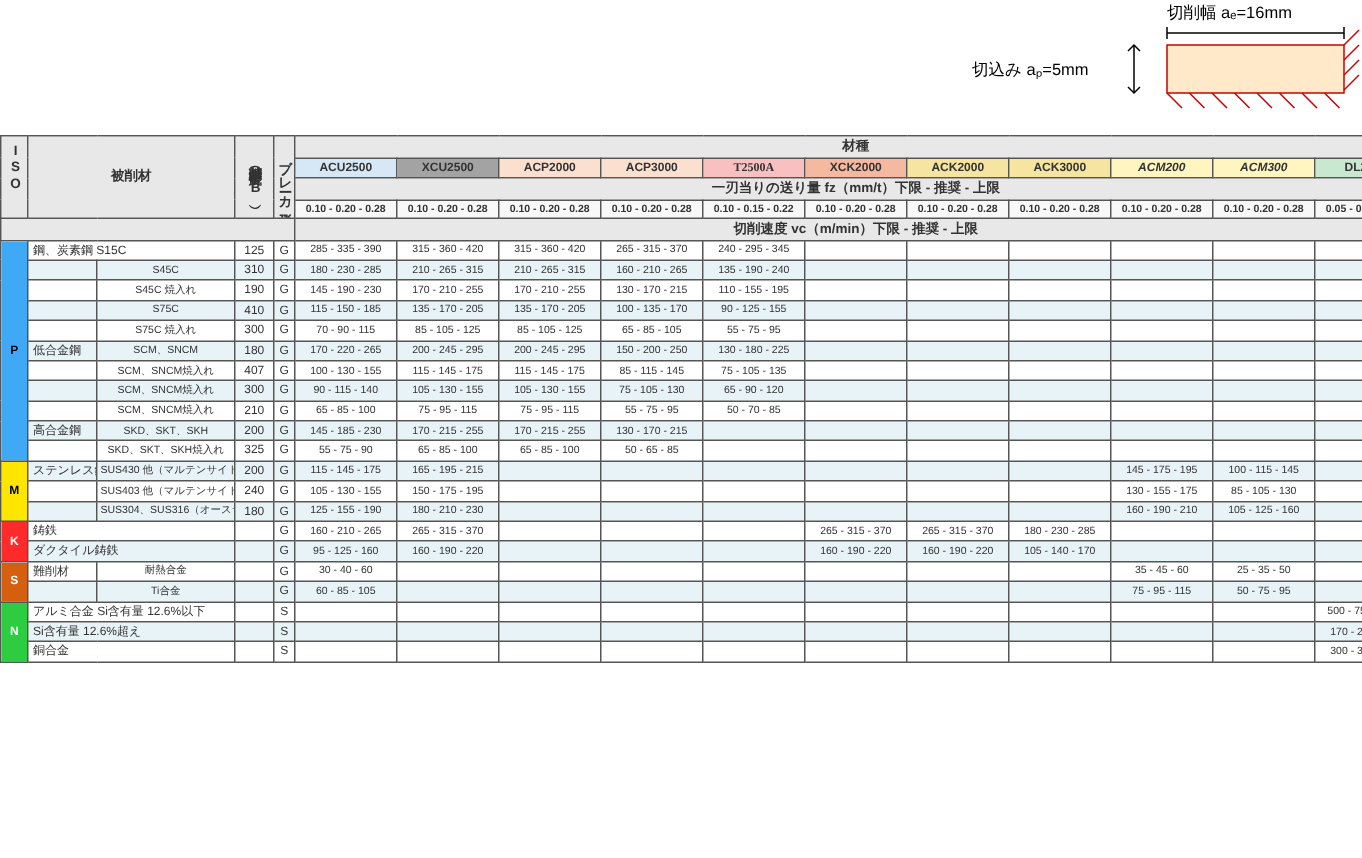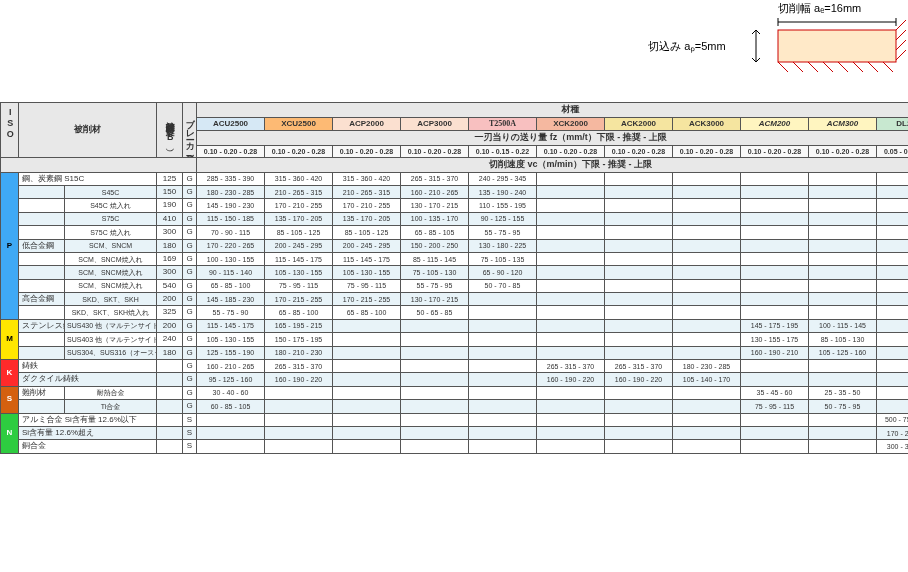--- a/index.html
+++ b/index.html
@@ -1,26 +1,26 @@
 <!DOCTYPE html>
 <html><head>
 <meta charset="utf-8">
 <style>
   * { box-sizing: border-box; margin: 0; padding: 0; }
   body { font-family: "MS Gothic", "Hiragino Sans", sans-serif; font-size: 9px; color: #333; background: #fff; width: 908px; }
-  .diagram { position: relative; height: 102px; width: 100%; }
+  .diagram { position: relative; height: 90px; width: 100%; }
   .diagram svg { position: absolute; right: 0; top: 0; }
   table { border-collapse: collapse; table-layout: fixed; width: 100%; }
   th, td { border: 1px solid #555; text-align: center; padding: 1px 2px; overflow: hidden; white-space: nowrap; font-size: 8px; line-height: 1.3; }
   .cat-col { width: 18px; }
   .vheader { writing-mode: vertical-rl; text-orientation: upright; background: #e8e8e8; font-size: 9px; letter-spacing: 1px;}
   .hdr-gray { background: #e8e8e8; font-size: 9px; }
   .hdr-light { background: #f8f8f8; }
   .grade-acu { background: #d6e8f5; }
-  .grade-xcu { background: #fdba74; }
+  .grade-xcu { background: #a3a3a3; }
   .grade-acp { background: #fbe0d0; }
   .grade-t25 { background: #f8c0c0; font-family: Liberation Serif, serif; }
   .grade-xck { background: #f5b8a0; }
   .grade-ack { background: #f5e5a0; }
   .grade-acm { background: #fff5c0; font-style: italic; }
   .grade-dl  { background: #c8e8d0; }
   .cat-P { background: #3fa9f5; color: #000; font-weight: bold; width:18px; }
   .cat-M { background: #ffe600; color: #000; font-weight: bold; }
   .cat-K { background: #ff2a2a; color: #fff; font-weight: bold; }
   .cat-S { background: #d4600f; color: #fff; font-weight: bold; }
@@ -140,21 +140,21 @@
         <td class="fz"></td>
         <td class="fz"></td>
         <td class="fz"></td>
         <td class="fz"></td>
         <td class="fz"></td>
         <td class="fz"></td>
       </tr>
       <tr class="row-band-b">
         <td class="matname"></td>
         <td style="font-size: 7px;">S45C</td>
-        <td>150</td>
+        <td>310</td>
         <td>G</td>
         <td class="fz">180 - 230 - 285</td>
         <td class="fz">210 - 265 - 315</td>
         <td class="fz">210 - 265 - 315</td>
         <td class="fz">160 - 210 - 265</td>
         <td class="fz">135 - 190 - 240</td>
         <td class="fz"></td>
         <td class="fz"></td>
         <td class="fz"></td>
         <td class="fz"></td>
@@ -225,21 +225,21 @@
         <td class="fz"></td>
         <td class="fz"></td>
         <td class="fz"></td>
         <td class="fz"></td>
         <td class="fz"></td>
         <td class="fz"></td>
       </tr>
       <tr class="row-band-a">
         <td class="matname"></td>
         <td style="font-size: 7px;">SCM、SNCM焼入れ</td>
-        <td>169</td>
+        <td>407</td>
         <td>G</td>
         <td class="fz">100 - 130 - 155</td>
         <td class="fz">115 - 145 - 175</td>
         <td class="fz">115 - 145 - 175</td>
         <td class="fz">85 - 115 - 145</td>
         <td class="fz">75 - 105 - 135</td>
         <td class="fz"></td>
         <td class="fz"></td>
         <td class="fz"></td>
         <td class="fz"></td>
@@ -259,21 +259,21 @@
         <td class="fz"></td>
         <td class="fz"></td>
         <td class="fz"></td>
         <td class="fz"></td>
         <td class="fz"></td>
         <td class="fz"></td>
       </tr>
       <tr class="row-band-a">
         <td class="matname"></td>
         <td style="font-size: 7px;">SCM、SNCM焼入れ</td>
-        <td>540</td>
+        <td>210</td>
         <td>G</td>
         <td class="fz">65 - 85 - 100</td>
         <td class="fz">75 - 95 - 115</td>
         <td class="fz">75 - 95 - 115</td>
         <td class="fz">55 - 75 - 95</td>
         <td class="fz">50 - 70 - 85</td>
         <td class="fz"></td>
         <td class="fz"></td>
         <td class="fz"></td>
         <td class="fz"></td>

